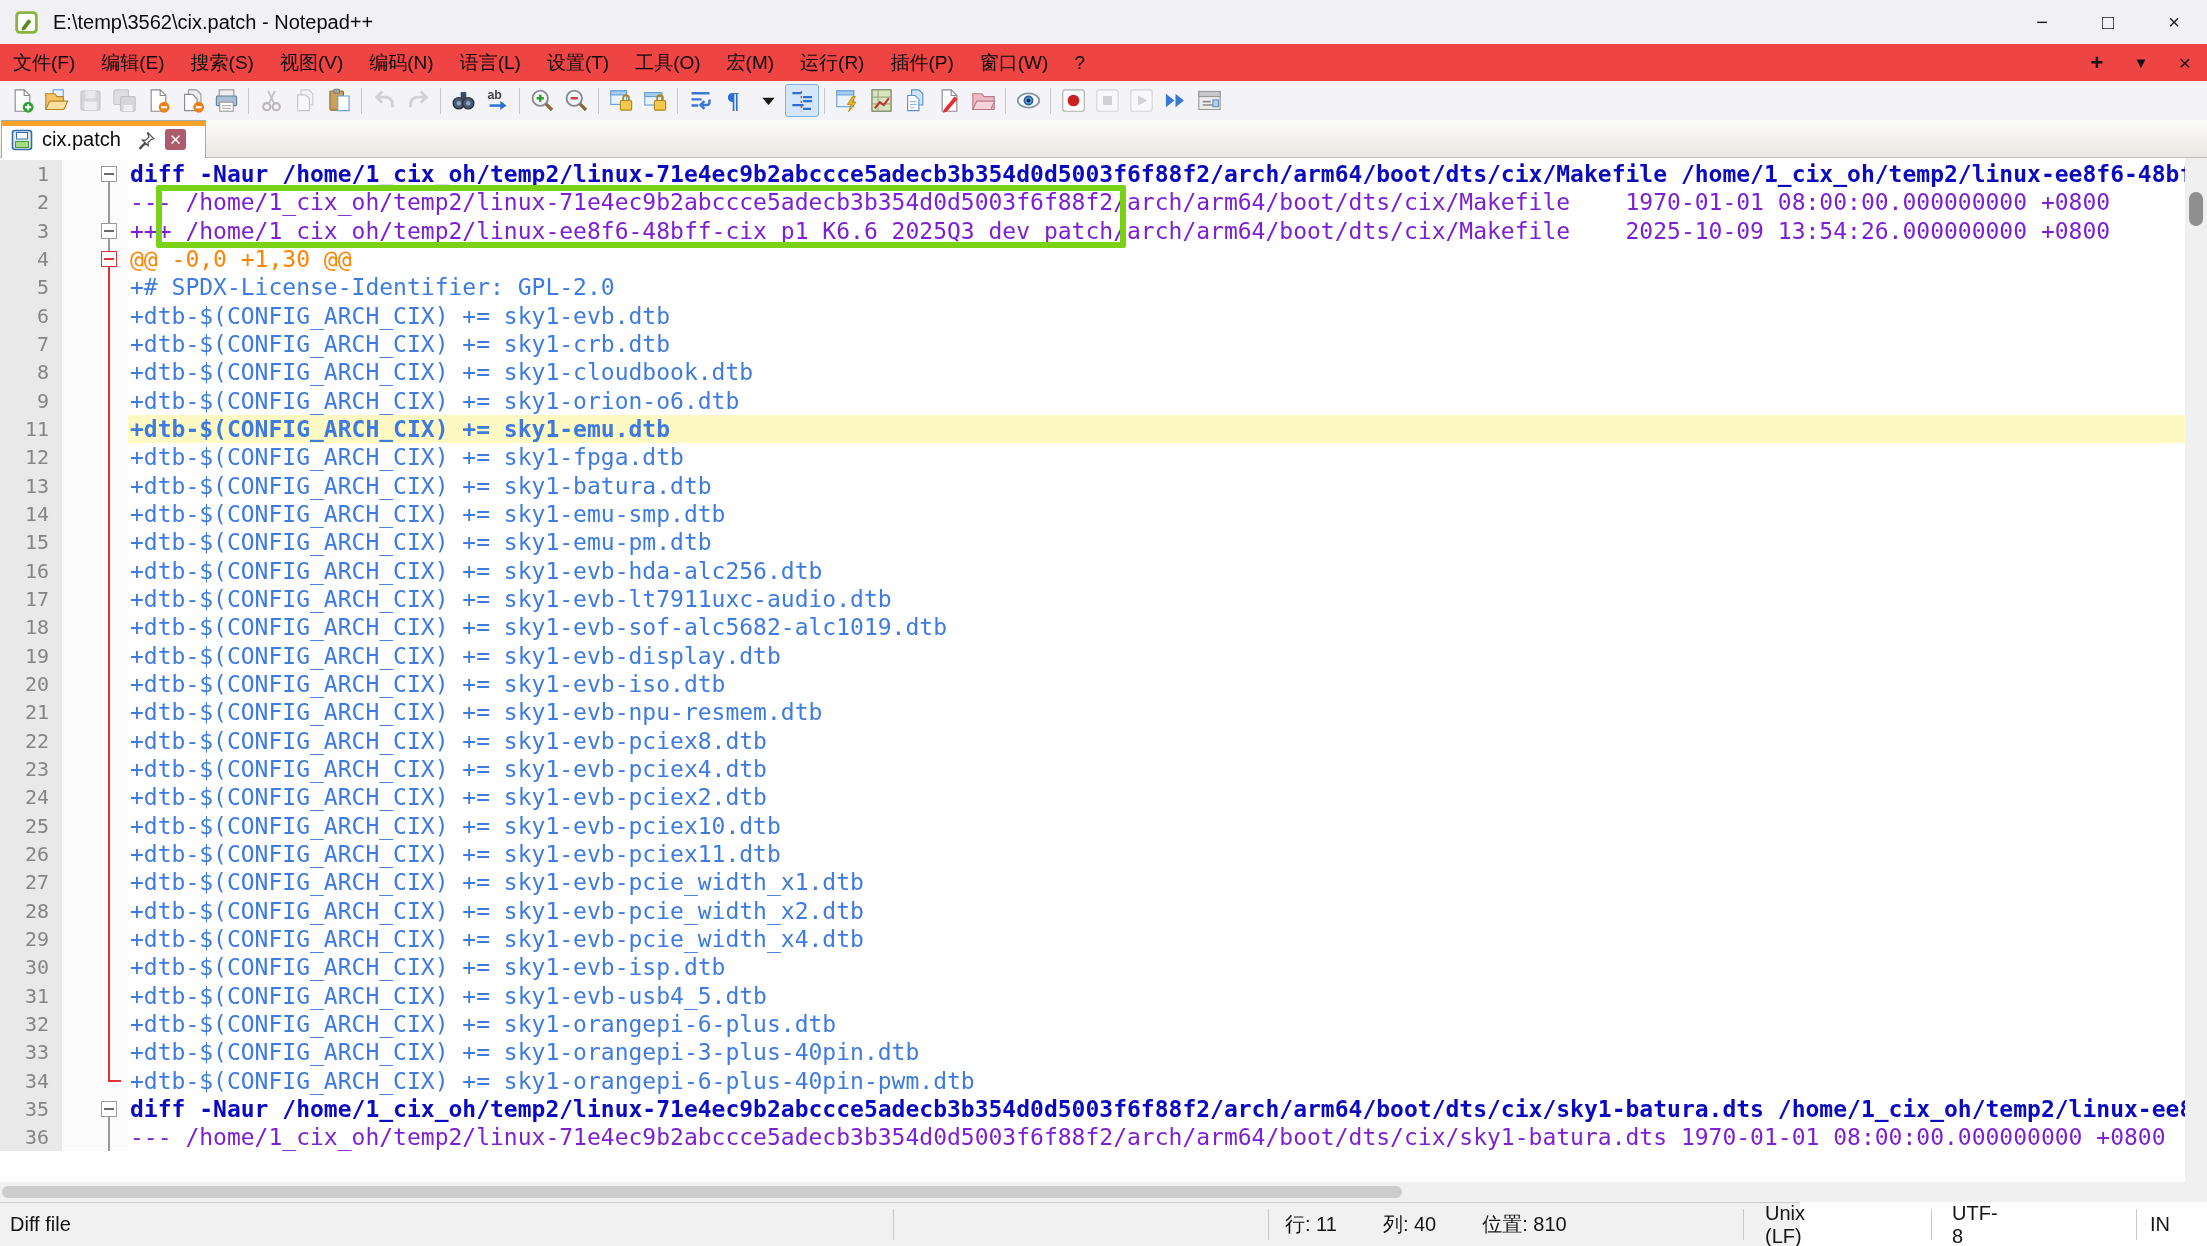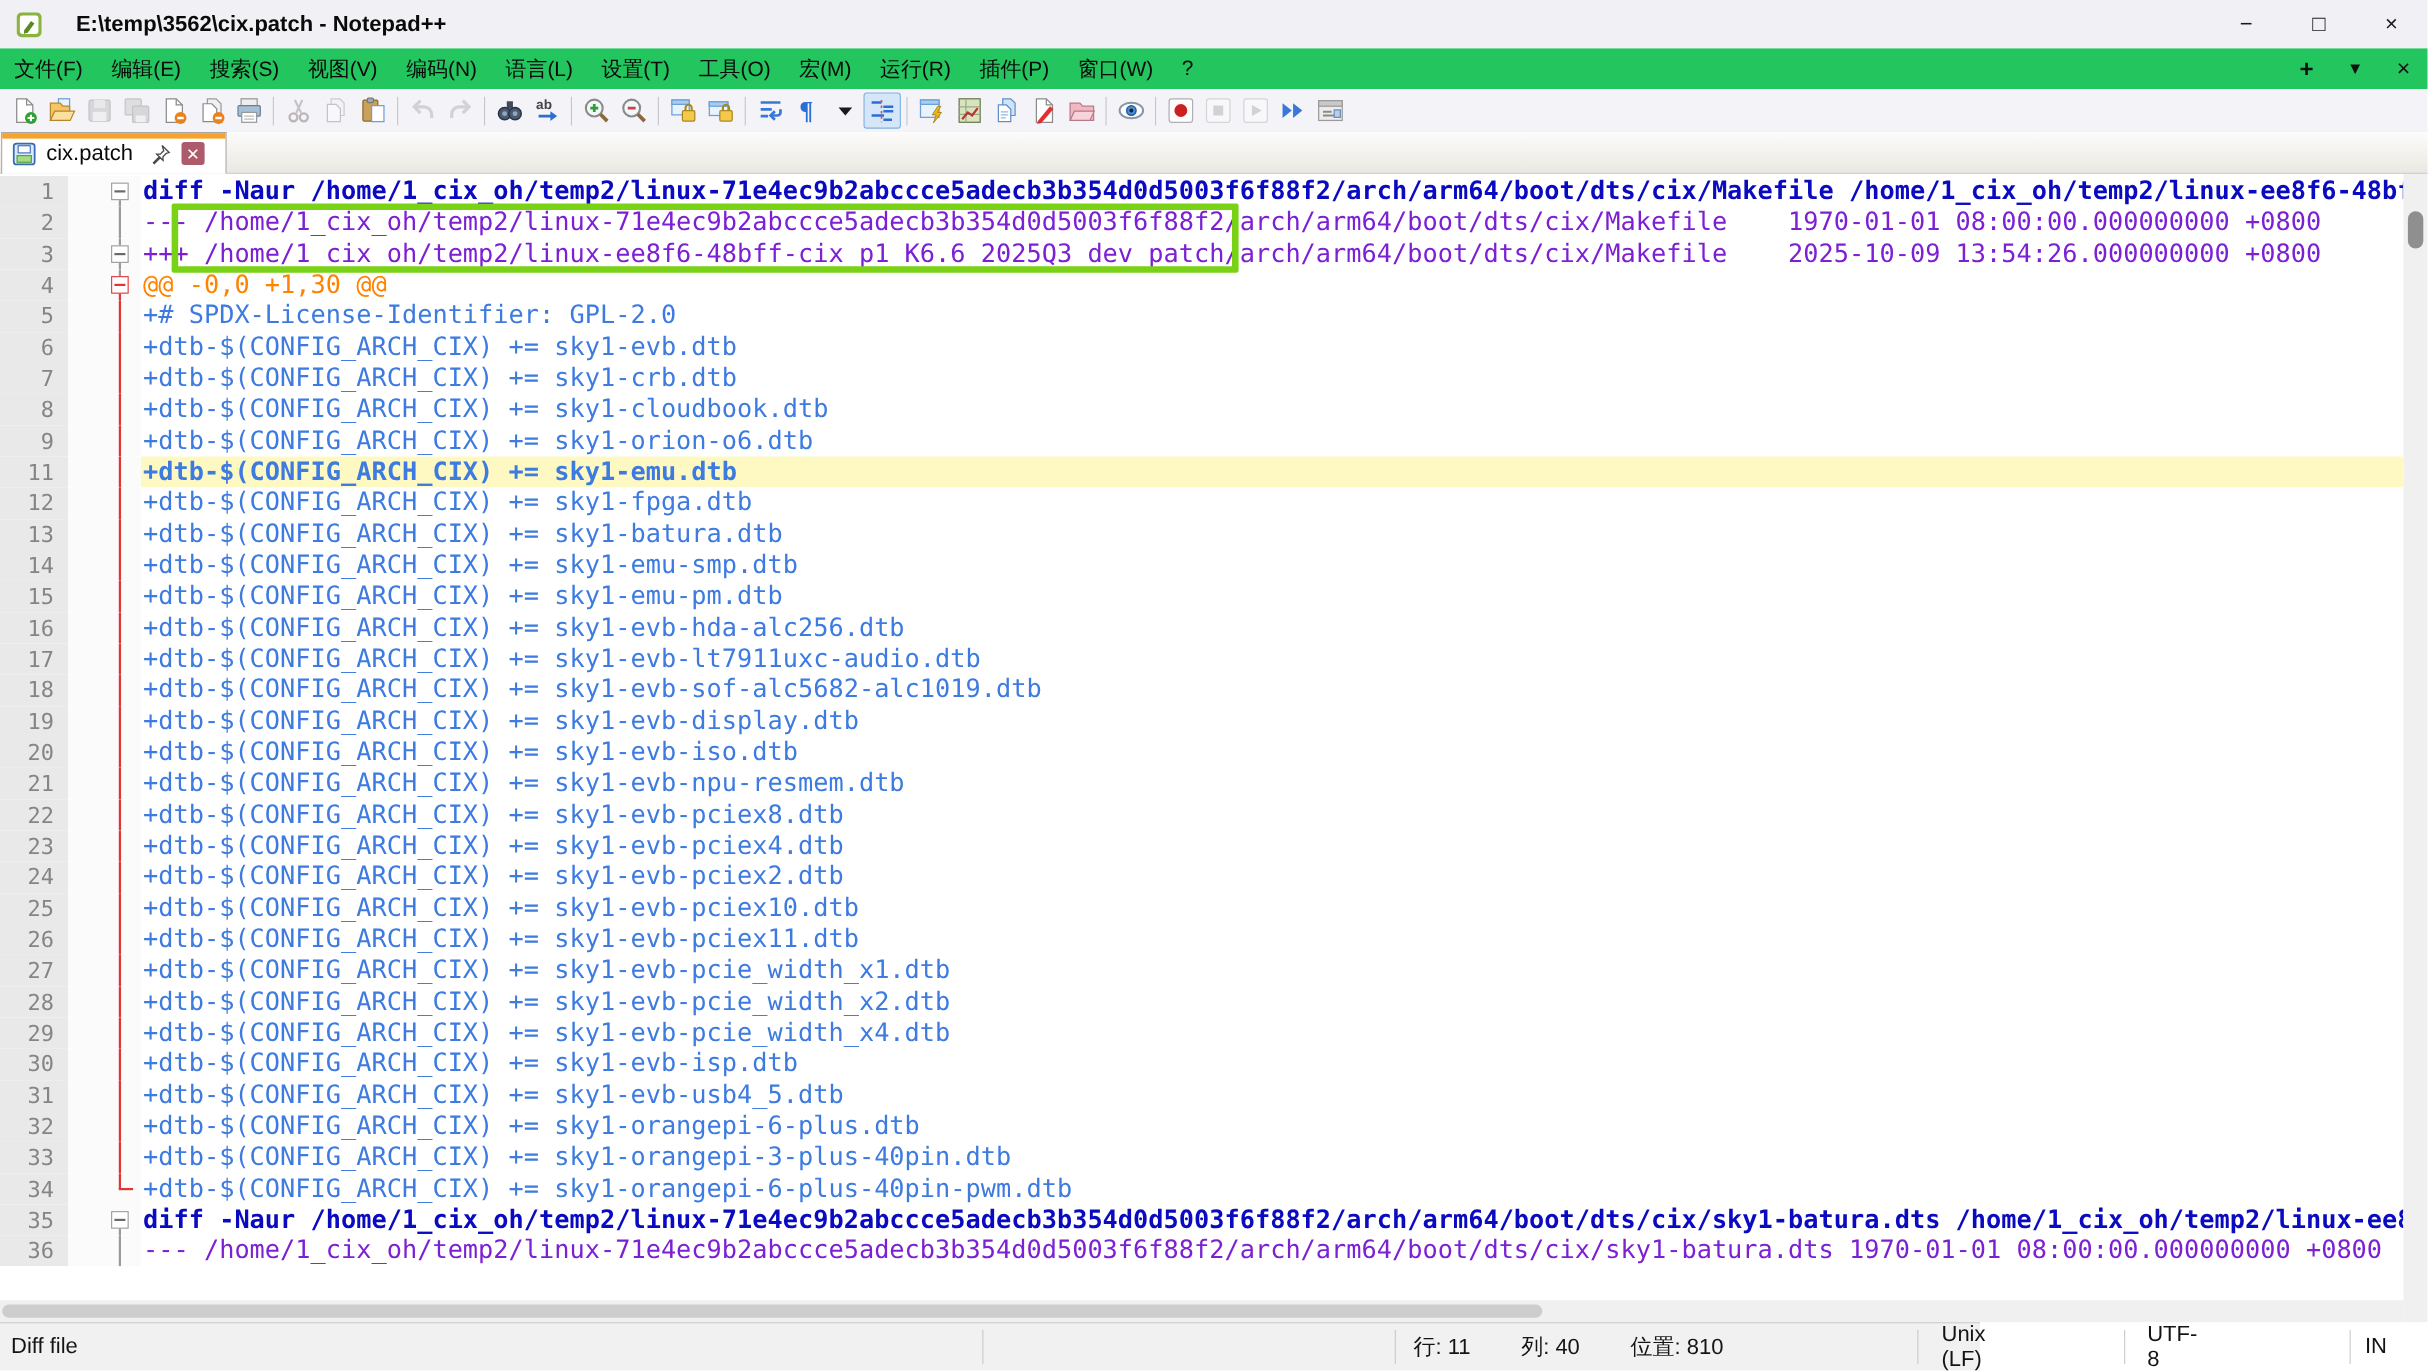--- a/index.html
+++ b/index.html
@@ -4,28 +4,28 @@
 <style>
   * { margin:0; padding:0; box-sizing:border-box; }
   html,body { width:2207px; height:1246px; }
   body { position:relative; background:#fff; overflow:hidden;
          font-family:"Liberation Sans","DejaVu Sans",sans-serif; color:#111; }
 
   
   .titlebar { position:absolute; left:0; top:0; width:2207px; height:44px;
               background:#f1f0f5; display:flex; align-items:center; }
   .app-icon { margin-left:13px; width:27px; height:27px; display:flex; }
-  .title-text { margin-left:29px; font-size:20px; color:#0a0a0a;font-weight:bold; }
+  .title-text { margin-left:13px; font-size:20px; color:#0a0a0a; }
   .win-controls { margin-left:auto; display:flex; height:100%; }
   .win-btn { width:66px; height:100%; display:flex; align-items:center;
              justify-content:center; font-size:20px; color:#1a1a1a; }
 
   
   .menubar { position:absolute; left:0; top:44px; width:2207px; height:37px;
-             background:#22c55e; display:flex; align-items:flex-start; font-size:19px; }
+             background:#ef4444; display:flex; align-items:flex-start; font-size:19px; }
   .menu-item { padding:0 13px; height:100%; display:flex; align-items:center; color:#0a0a0a; }
   .menu-right { margin-left:auto; display:flex; align-items:center; height:100%; }
   .menu-ctl { width:44px; height:100%; display:flex; align-items:center;
               justify-content:center; color:#111; }
   .menu-ctl.plus { font-size:22px; font-weight:bold; }
   .menu-ctl.caret { font-size:15px; }
   .menu-ctl.x { font-size:21px; }
 
   
   .toolbar { position:absolute; left:0; top:81px; width:2207px; height:39px;

